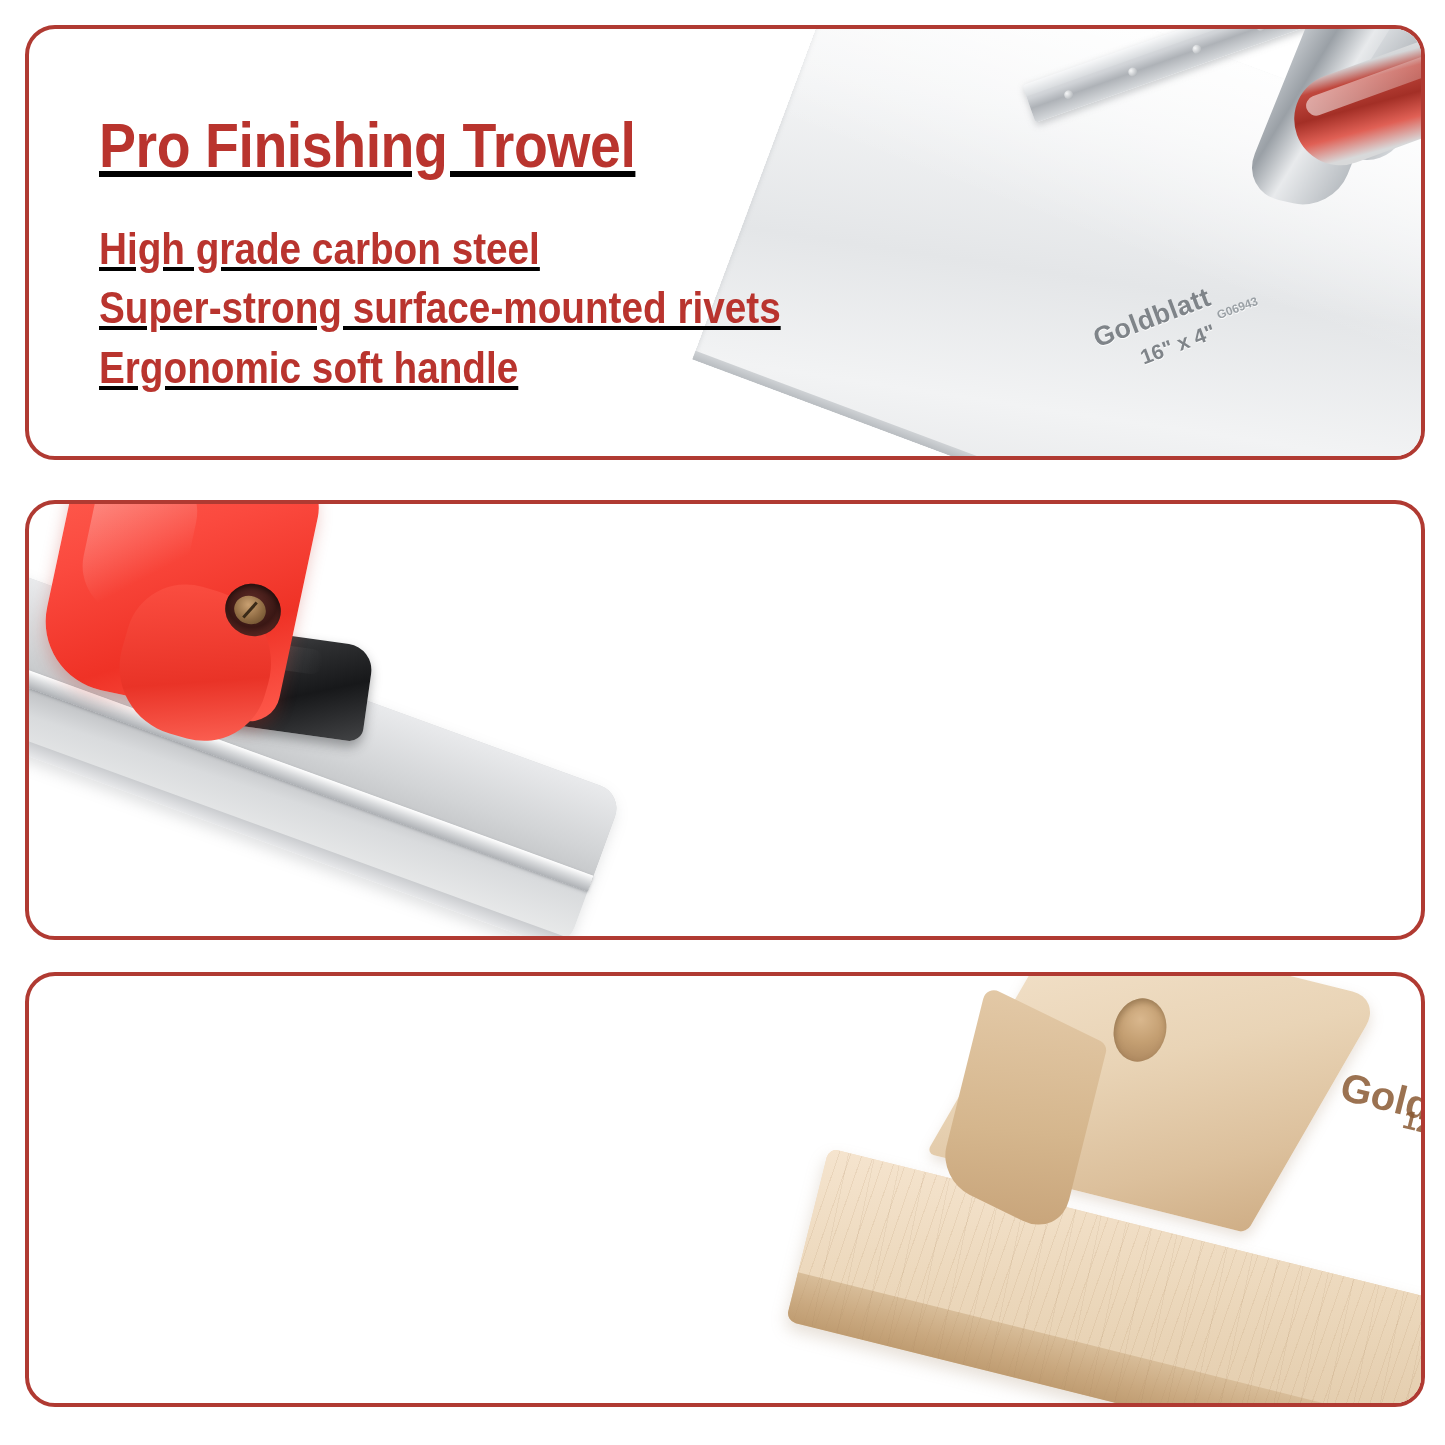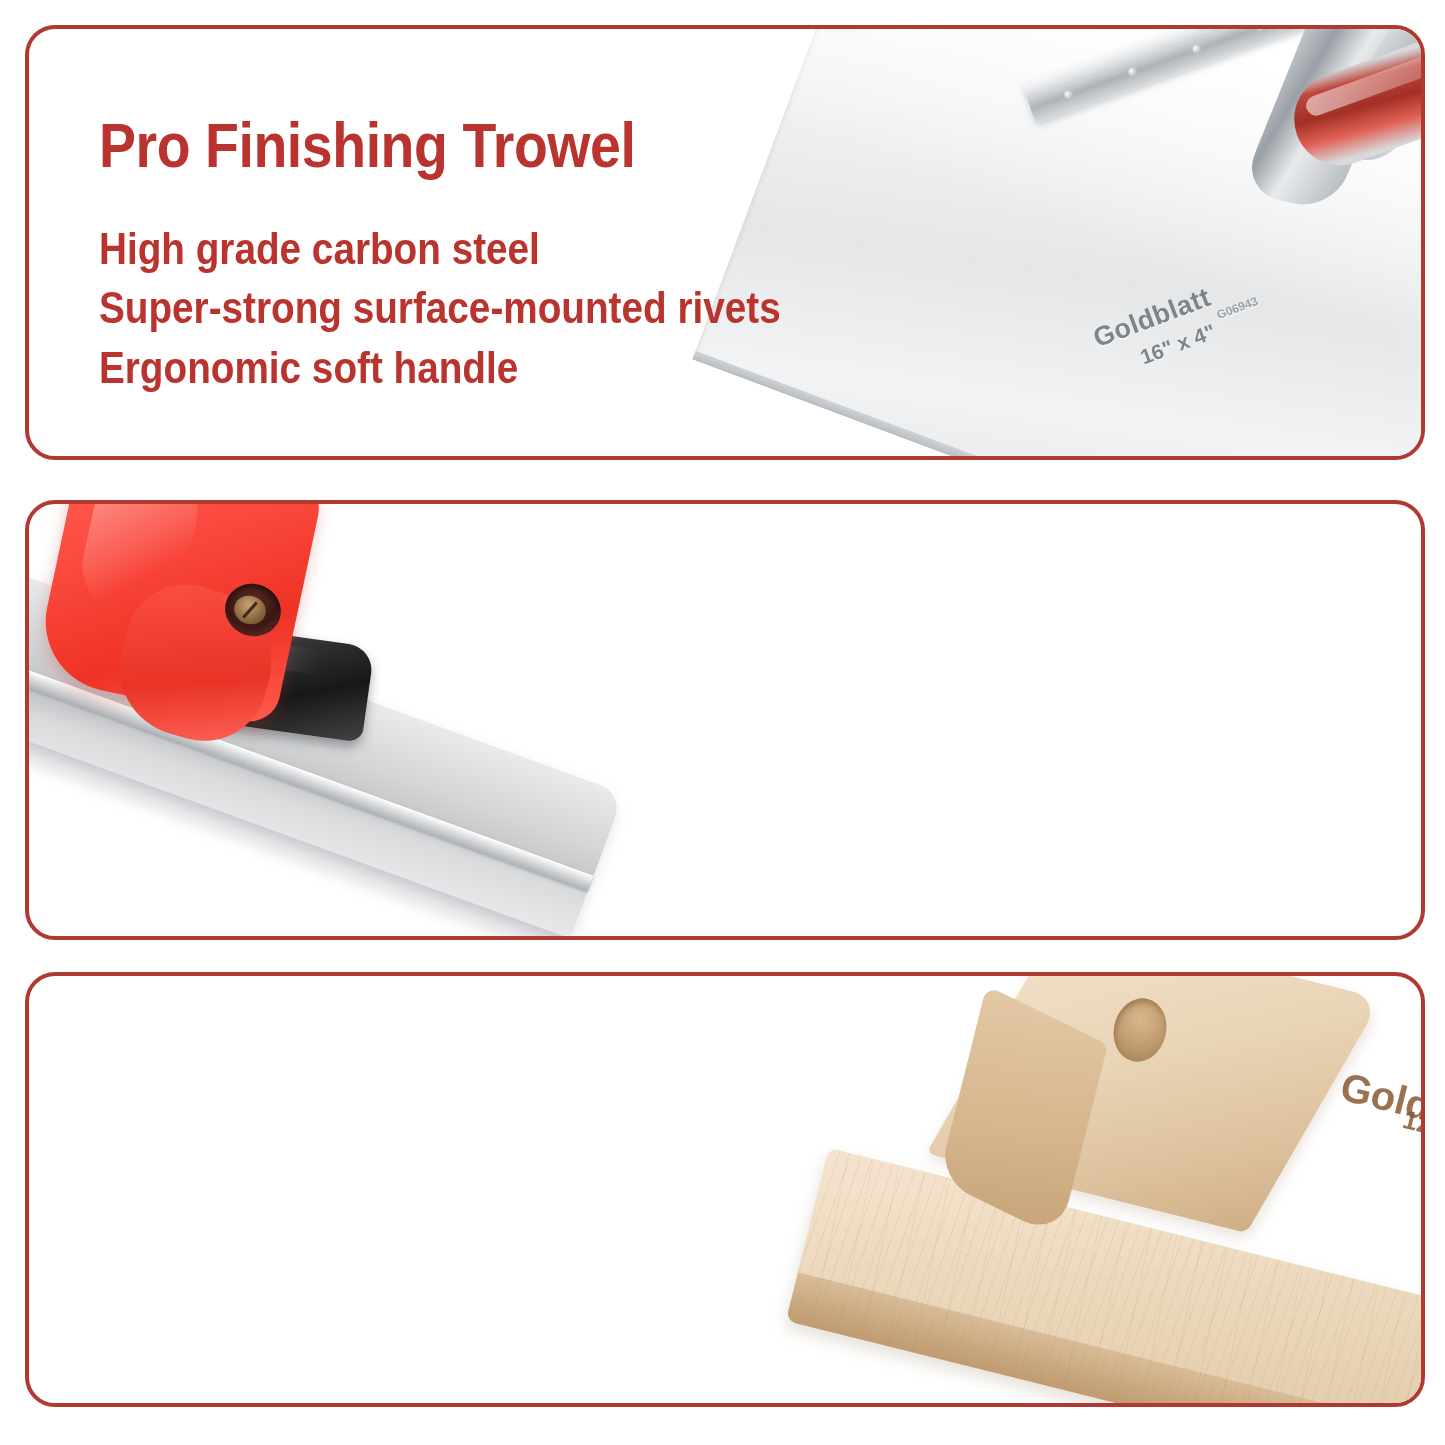--- a/index.html
+++ b/index.html
@@ -47,21 +47,21 @@
   .bullets {
     color: #B9342E;
     font-weight: bold;
     line-height: 1.32;
     white-space: nowrap;
     transform: scaleX(0.86);
     transform-origin: left center;
   }
   .bullets div { margin: 0; padding: 0; }
 
-  #text-1 { left: 70px; top: 85px; }
+  #text-1 { left: 70px; top: 85px; text-decoration: underline; }
   #text-1 .heading  { font-size: 63px; }
   #text-1 .bullets  { font-size: 45px; margin-top: 42px; }
 
   
   .stage { position: absolute; inset: 0; }
 
   
   #trowel-photo { left: 0; top: 0; right: 0; bottom: 0; }
 
   .tw-shadow {

